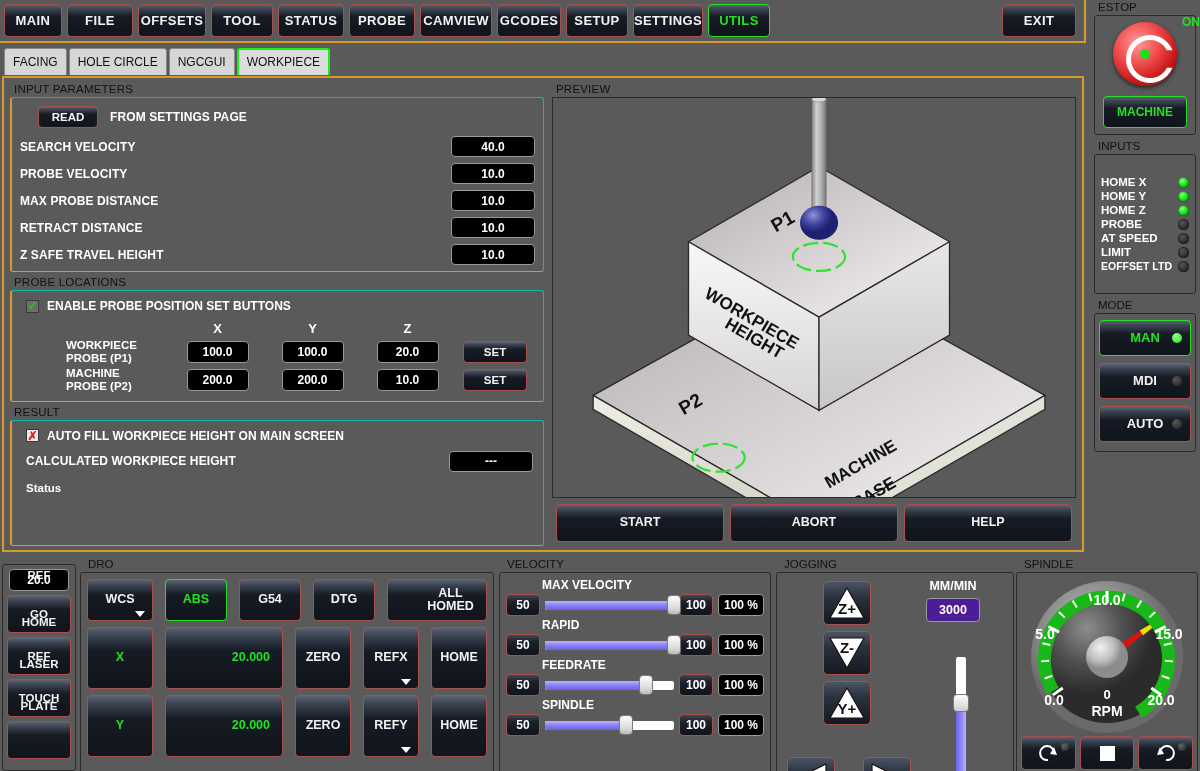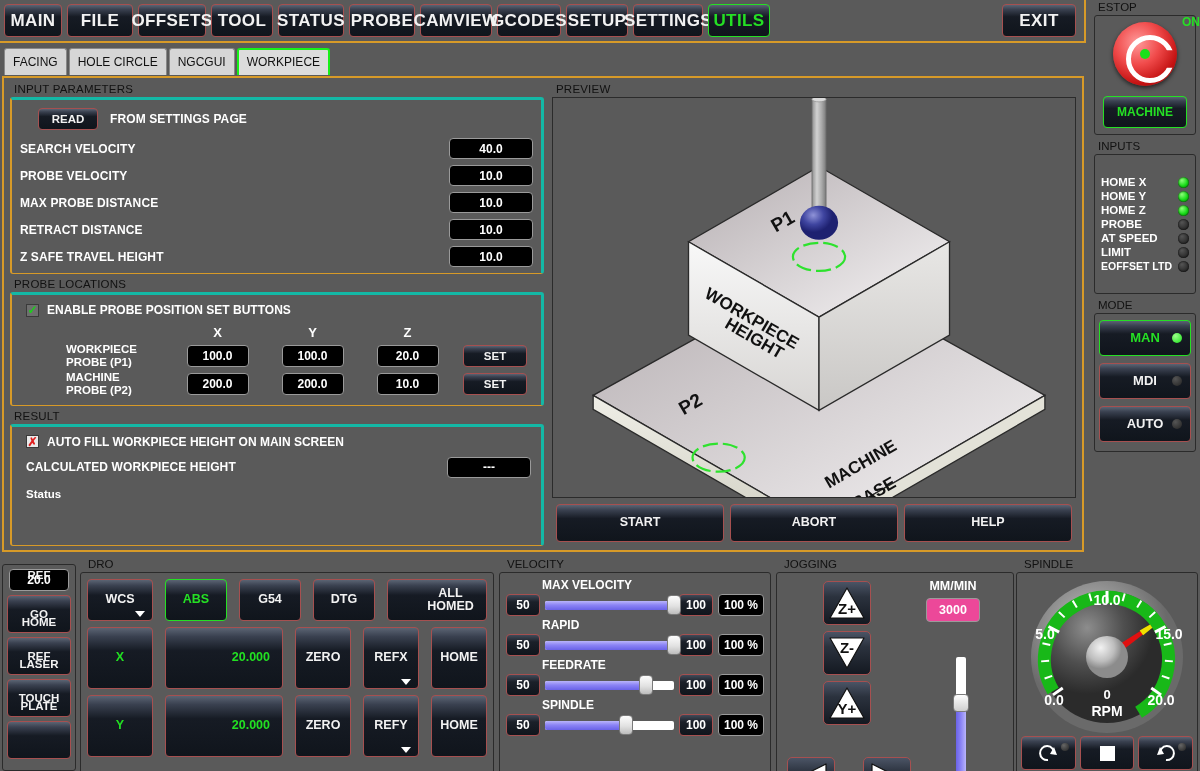--- a/index.html
+++ b/index.html
@@ -28,21 +28,21 @@
   .btn.green { border-color: #25e024; color: #25e024; }
 
   
   .topnav {
     position: absolute; left: 0; top: 0; width: 1086px; height: 43px;
     background: #5a5a5a;
     border: 2px solid #d79a28;
     border-left: none; border-top: none;
     display: flex; align-items: center; padding: 0 4px; gap: 5px;
   }
-  .topnav .btn { height: 33px; font-size: 17px; letter-spacing: .4px; }
+  .topnav .btn { height: 33px; font-size: 13px; letter-spacing: .4px; }
   .navspacer { flex: 1 1 auto; }
 
   
   .subtabs {
     position: absolute; left: 0; top: 47px; width: 1086px; height: 28px;
     display: flex; align-items: flex-end; gap: 2px; padding-left: 4px;
   }
   .subtab {
     background: #d6d6d6; color: #111;
     border: 1px solid #888; border-bottom: none;
@@ -59,21 +59,21 @@
     background: #5a5a5a;
     border: 2px solid #d79a28;
     padding: 4px 6px;
     display: flex; gap: 8px;
   }
   .col-left { width: 534px; display: flex; flex-direction: column; }
   .col-right { flex: 1; display: flex; flex-direction: column; }
 
   .grouplabel { font-size: 11.5px; color: #111; padding: 1px 2px 2px 4px; letter-spacing: .2px; }
   .groupbox {
-    border: 3px solid #14b8a6; border-radius: 3px;
+    border: 1px solid #14b8a6; border-radius: 3px;
     background: #5a5a5a;
     position: relative;
   }
   .groupbox.orange { border-left: 2px solid #d79a28; border-bottom: 1px solid #d79a28; }
 
   
   .ip { padding: 8px 8px 6px 8px; }
   .readrow { display: flex; align-items: center; gap: 12px; margin-bottom: 8px; padding-left: 18px; }
   .readbtn { width: 60px; height: 22px; font-size: 11.5px; }
   .readlabel { font-size: 12px; color: #fff; font-weight: bold; letter-spacing: .1px; }
@@ -205,21 +205,21 @@
   .jogbtn {
     width: 48px; height: 44px;
     background: linear-gradient(180deg,#4b5465 0%,#2b323e 35%,#141921 100%);
     border: 1px solid #a65050; border-radius: 5px;
     display:flex; align-items:center; justify-content:center; cursor: pointer;
   }
   .jogcol { position: absolute; left: 46px; top: 8px; display: flex; flex-direction: column; gap: 6px; }
   .jogbottom { position: absolute; left: 10px; top: 184px; display: flex; gap: 28px; }
   .mmmin { position: absolute; right: 10px; top: 6px; width: 100px; text-align: center; }
   .mmmin .t { font-size: 12.5px; color: #fff; font-weight: bold; margin-bottom: 5px; }
-  .mmmin .v { background:#ec4899; color:#fff; border:1px solid #9a9a9a; border-radius:4px;
+  .mmmin .v { background:#4c1d95; color:#fff; border:1px solid #9a9a9a; border-radius:4px;
               width: 54px; height: 24px; margin: 0 auto; display:flex; align-items:center;
               justify-content:center; font-size: 12.5px; font-weight: bold; }
   .vslider { position: absolute; right: 44px; top: 84px; width: 16px; height: 120px; cursor: pointer; }
   .vtrack { position: absolute; left: 3px; top: 0; width: 10px; height: 100%; background: #fff; border-radius: 2px; }
   .vfill { position: absolute; left: 3px; bottom: 0; width: 10px; border-radius: 2px;
            background: linear-gradient(90deg,#6a62e8 0%,#8b84f5 50%,#b9b4fb 100%); }
   .vknob { position: absolute; left: 0; width: 16px; height: 18px; border-radius: 4px;
            background: linear-gradient(180deg,#fdfdfd,#cfcfcf); border: 1px solid #7a7a7a; }
 
   

